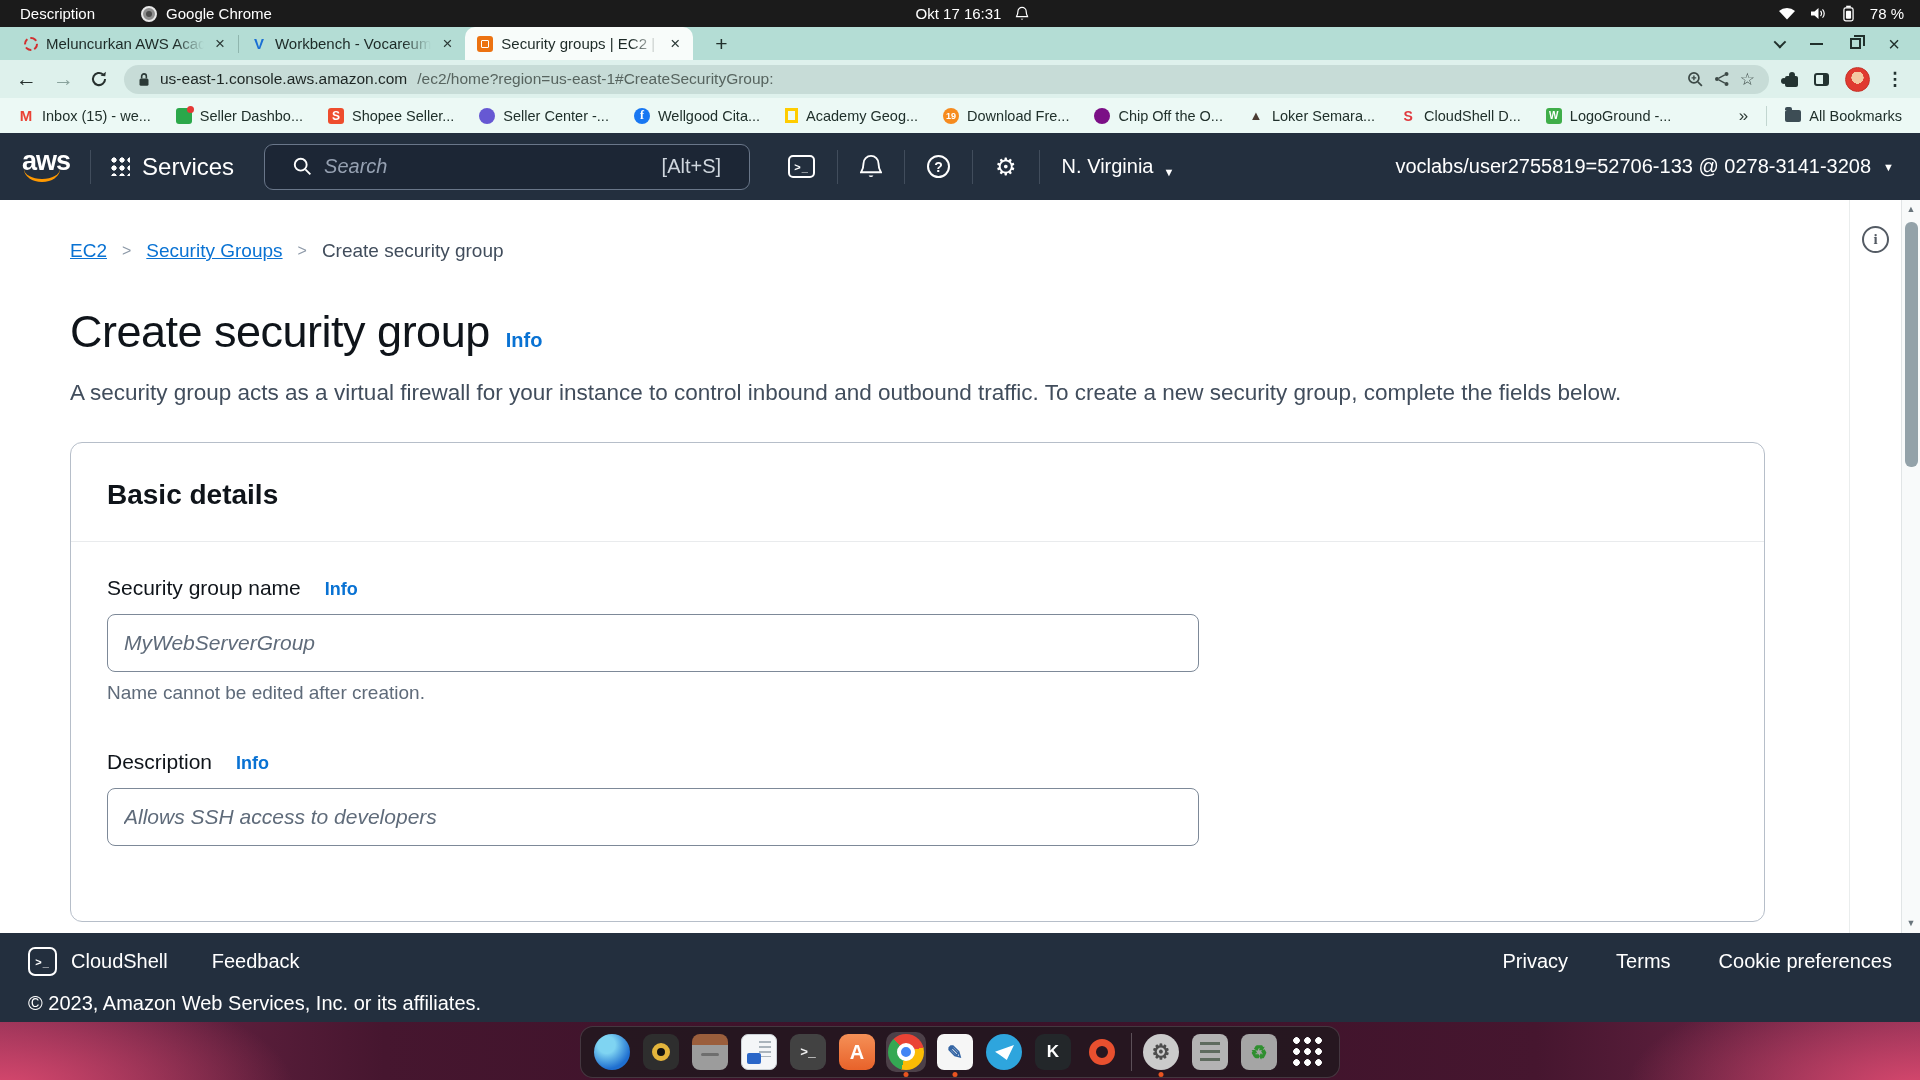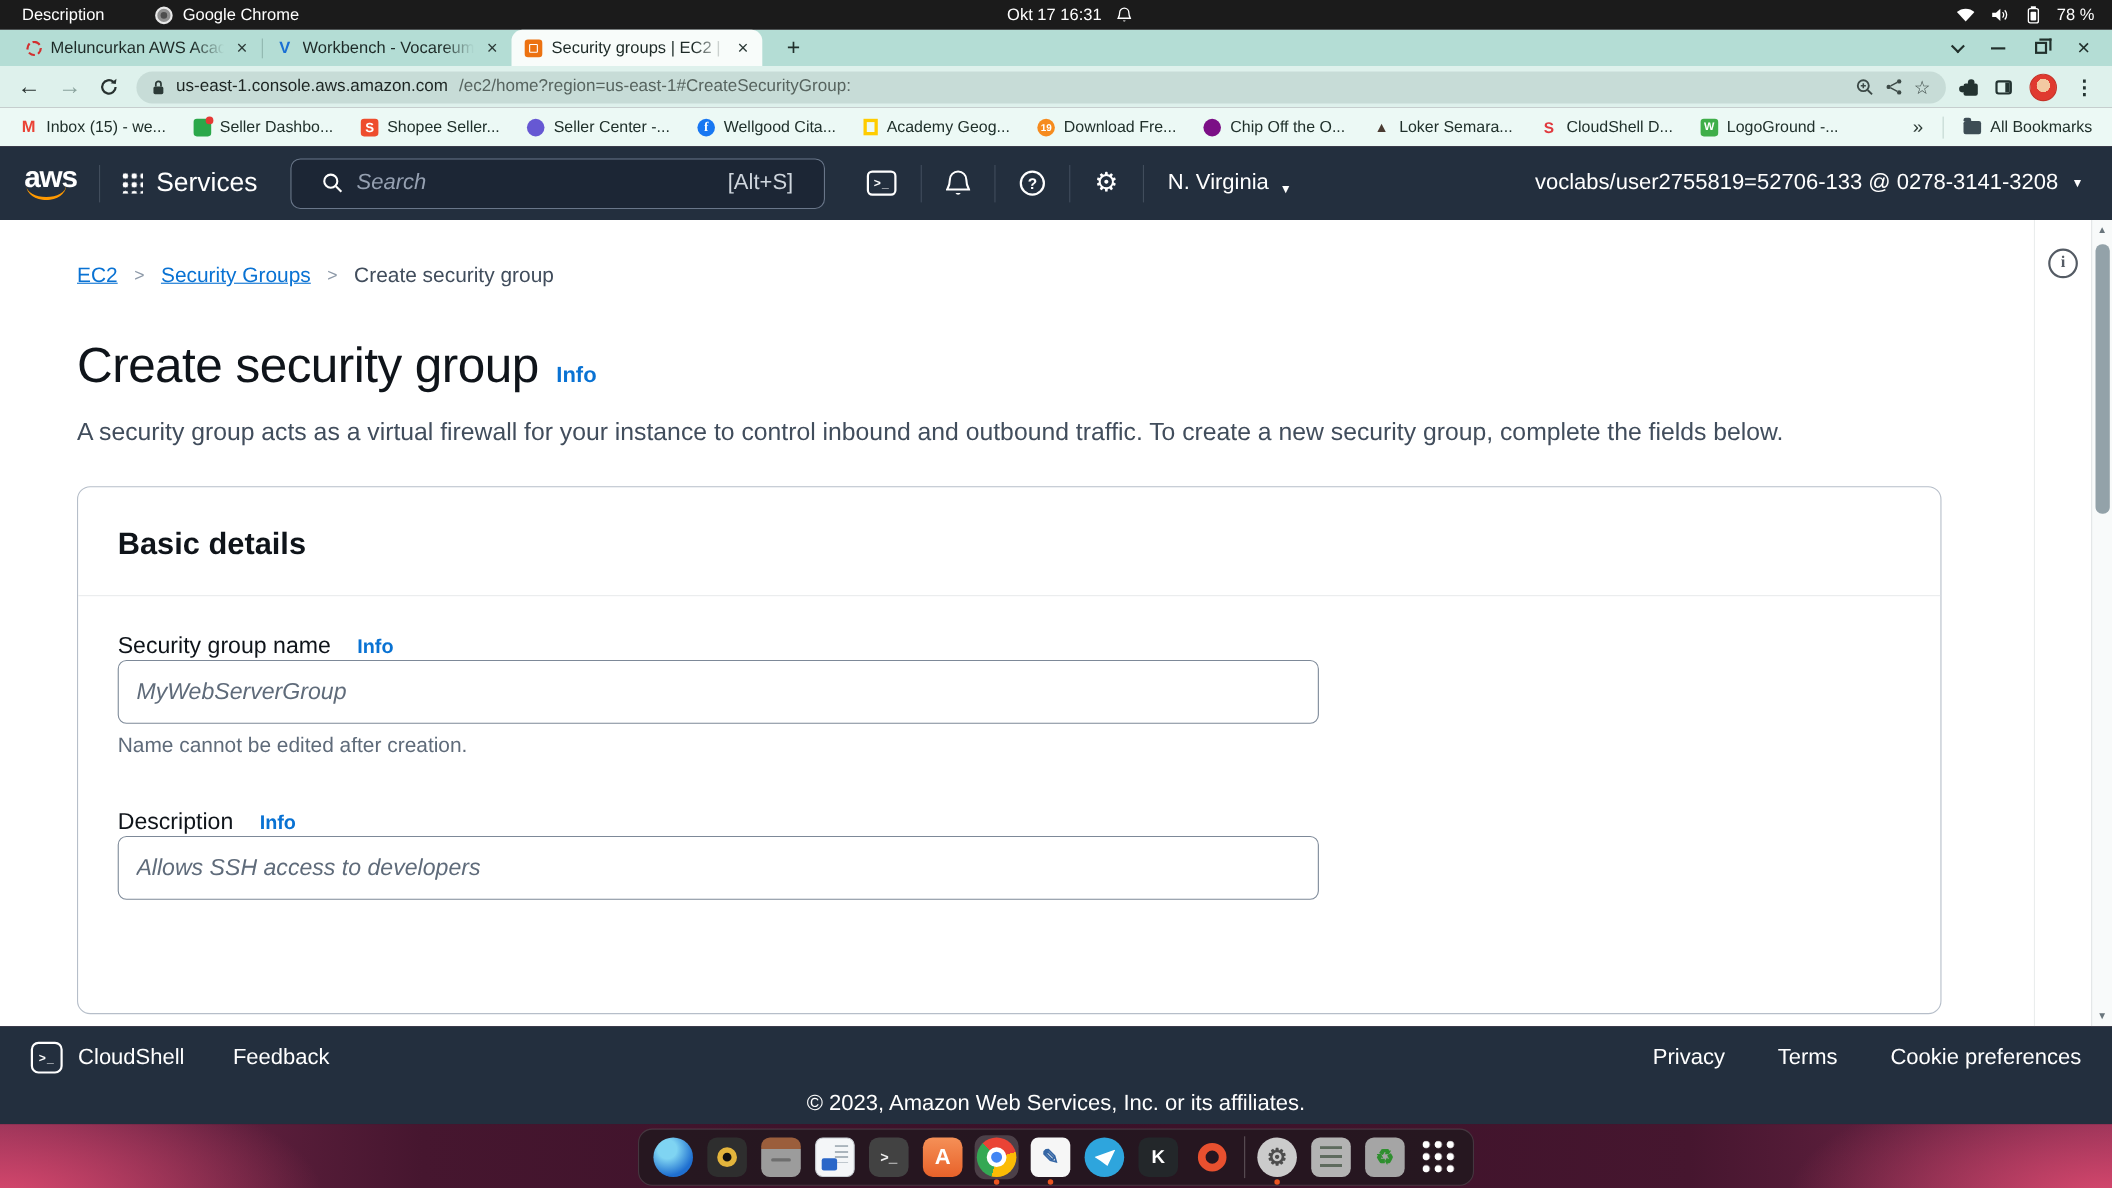--- a/index.html
+++ b/index.html
@@ -104,41 +104,41 @@
   .page-title { font-size:45px; color:#0f141a; font-weight:400; letter-spacing:-0.5px; }
   .info-link { color:#0972d3; font-weight:bold; font-size:20px; }
   .page-desc { margin:16px 0 0 70px; width:1680px; font-size:22.5px; line-height:38px; color:#414d5c; }
   .card { margin:30px 0 0 70px; width:1695px; height:480px; background:#fff; border:1px solid #b6bec9; border-radius:12px; overflow:hidden; }
   .card-head { padding:36px 36px 30px; border-bottom:1px solid #e9ebed; }
   .card-title { font-size:28px; font-weight:bold; color:#0f141a; }
   .card-body { padding:34px 36px; }
   .field-label-row { display:flex; align-items:baseline; gap:24px; }
   .field-label { font-size:21px; color:#0f141a; }
   .field-info { color:#0972d3; font-weight:bold; font-size:18px; }
-  .text-input { display:block; width:1092px; height:58px; border:1px solid #7d8998; border-radius:8px; padding:0 16px; font-size:21px; color:#0f141a; outline:none; font-family:"Liberation Sans",sans-serif; background:#fff; }
+  .text-input { display:block; margin-top:14px; width:1092px; height:58px; border:1px solid #7d8998; border-radius:8px; padding:0 16px; font-size:21px; color:#0f141a; outline:none; font-family:"Liberation Sans",sans-serif; background:#fff; }
   .text-input::placeholder { color:#5f6b7a; font-style:italic; }
   .field-help { margin-top:10px; font-size:19px; color:#5f6b7a; }
   .field-block2 { margin-top:46px; }
 
   .help-rail { position:absolute; top:0; right:19px; bottom:0; width:52px; border-left:1px solid #eaeded; display:flex; justify-content:center; }
   .rail-info { margin-top:26px; width:27px; height:27px; border:2px solid #545b64; border-radius:50%; color:#545b64; font-size:15px; font-weight:bold; display:flex; align-items:center; justify-content:center; font-family:"Liberation Serif",serif; }
   .scrollbar { position:absolute; top:0; right:0; bottom:0; width:19px; background:#f8fafa; border-left:1px solid #e1e5e6; display:flex; flex-direction:column; align-items:center; }
   .sb-arrow { font-size:9px; color:#69757c; line-height:1; }
   .sb-arrow.up { margin-top:5px; }
   .sb-arrow.down { position:absolute; bottom:5px; }
   .sb-thumb { margin-top:8px; width:13px; height:245px; background:#93a2a9; border-radius:6px; }
 
   
   .awsfooter { position:absolute; left:0; top:933px; width:1920px; height:89px; background:#232f3e; color:#fff; padding:14px 28px 0; }
   .foot-row { display:flex; align-items:center; font-size:20px; }
   .cs-group { display:flex; align-items:center; gap:14px; }
   .cs-ico { width:29px; height:29px; border:2px solid #fff; border-radius:7px; display:flex; align-items:center; justify-content:center; font-size:11px; font-weight:bold; letter-spacing:1px; }
   .foot-feedback { margin-left:44px; }
   .foot-right { margin-left:auto; display:flex; align-items:center; gap:48px; }
-  .foot-copy { text-align:center; font-size:20px; margin-top:16px; }
+  .foot-copy { text-align:left; font-size:20px; margin-top:16px; }
 
   
   .desktop { position:absolute; left:0; top:1022px; width:1920px; height:58px;
     background: radial-gradient(ellipse 420px 160px at 0% 115%, #d8486e 0%, rgba(216,72,110,0) 70%),
                 radial-gradient(ellipse 420px 160px at 100% 115%, #d8486e 0%, rgba(216,72,110,0) 70%),
                 linear-gradient(90deg,#7b2a4e 0%,#46162f 20%,#3a1128 50%,#46162f 80%,#7b2a4e 100%); }
   .dock { position:absolute; left:50%; transform:translateX(-50%); bottom:2px; height:52px; background:rgba(36,23,31,0.9); border:1px solid rgba(255,255,255,0.14); border-radius:13px; display:flex; align-items:center; gap:9px; padding:0 11px; }
   .dock-item { position:relative; width:40px; height:40px; display:flex; align-items:center; justify-content:center; border-radius:10px; }
   .dock-item.running::after { content:""; position:absolute; bottom:-5px; left:50%; transform:translateX(-50%); width:5px; height:5px; border-radius:50%; background:#e95420; }
   .dock-item.focused { background:rgba(255,255,255,0.18); }

